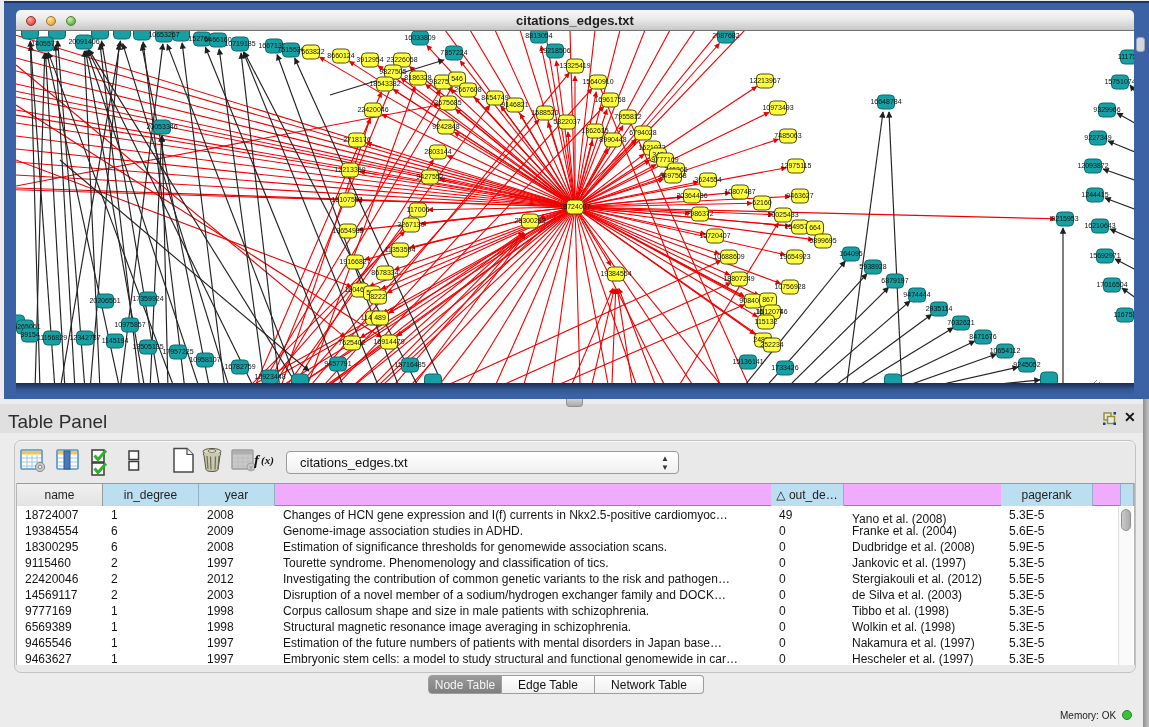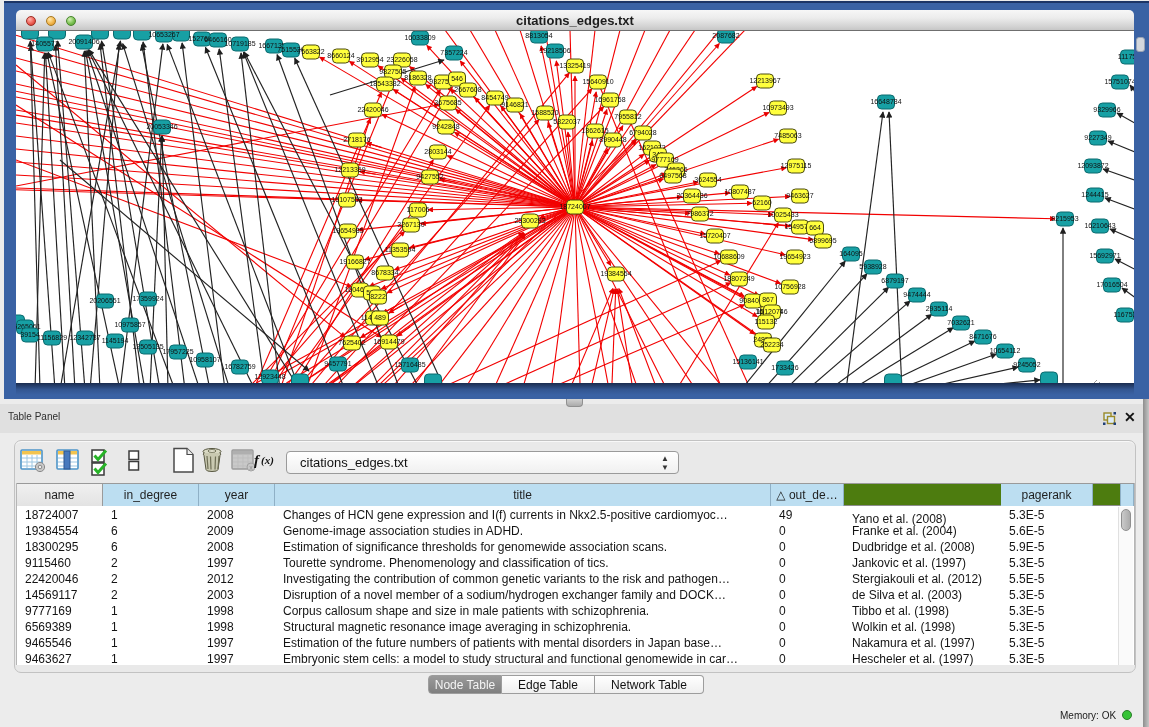--- a/index.html
+++ b/index.html
@@ -6,26 +6,26 @@
 #frame{position:absolute;left:4px;top:1px;width:1145px;height:398px;background:#3a62a4;border-top:2px solid #1c3566}
 #shadowstrip{position:absolute;left:16px;top:383px;width:1118px;height:12px;background:linear-gradient(to bottom,rgba(0,0,10,0.55),rgba(0,0,10,0.12) 55%,rgba(0,0,10,0))}
 #titlebar{position:absolute;left:16px;top:10px;width:1118px;height:21px;background:linear-gradient(to bottom,#f7f7f7 0%,#ececec 40%,#d4d4d4 80%,#c6c6c6 100%);border-radius:5px 5px 0 0;border-bottom:1px solid #6f6f6f}
 #titlebar .tt{position:absolute;left:0;right:0;top:3px;text-align:center;font-size:13px;font-weight:bold;color:#1c1c1c}
 .tl{position:absolute;top:5.5px;width:10px;height:10px;border-radius:50%}
 #tlr{left:10px;background:radial-gradient(circle at 35% 30%,#ffb3ac,#ee5f55 55%,#b52e24);border:1px solid #9e2b22}
 #tly{left:30px;background:radial-gradient(circle at 35% 30%,#ffe9ad,#f3b64b 55%,#c8862a);border:1px solid #a8781f}
 #tlg{left:50px;background:radial-gradient(circle at 35% 30%,#d2f0b5,#7cc253 55%,#4f9431);border:1px solid #47852c}
 #gsvg{position:absolute;left:16px;top:31px;background:#fff}
 #tphdr{position:absolute;left:0;top:404px;width:1149px;height:29px;background:#e0e0e0}
-#tphdr .t{position:absolute;left:8px;top:7px;font-size:10px;color:#2e2e2e}
+#tphdr .t{position:absolute;left:8px;top:7px;font-size:19px;color:#2e2e2e}
 #panel{position:absolute;left:14px;top:440px;width:1122px;height:233px;background:#e9e9e9;border:1px solid #c2c2c2;border-radius:7px;box-shadow:inset 0 1px 0 #f8f8f8}
 #combo{position:absolute;left:286px;top:451px;width:393px;height:23px;background:linear-gradient(to bottom,#ffffff,#f0f0f0);border:1px solid #9a9a9a;border-radius:4px;font-size:13px;color:#111;line-height:21px;padding-left:13px}
 #combo .arr{position:absolute;right:9px;top:2px;font-size:8px;color:#333;line-height:9px}
 #tablewrap{position:absolute;left:16px;top:483px;width:1119px;height:182px;background:#fff;border-left:1px solid #b6b6b6;border-right:1px solid #b6b6b6}
-#thead{position:absolute;left:0;top:0;width:1117px;height:23px;border-top:1px solid #9a9a9a;border-bottom:1px solid #8d8d8d;background:#4d7c0f}
+#thead{position:absolute;left:0;top:0;width:1117px;height:23px;border-top:1px solid #9a9a9a;border-bottom:1px solid #8d8d8d;background:#f0abfc}
 .hc{position:absolute;top:0;height:22px;font-size:12px;color:#1f1f1f;text-align:center;line-height:22px;border-right:1px solid #8fb0c6;overflow:hidden;background:#bcdef1}
 #hc0{background:linear-gradient(to bottom,#f0f0f0,#e3e3e3);border-right:1px solid #9a9a9a}
 #tbody{position:absolute;left:0;top:24px;width:1117px;font-size:12px;color:#141414}
 .tr{position:absolute;height:16px;line-height:16px;white-space:nowrap;overflow:hidden}
 #vsb{position:absolute;right:1px;top:24px;width:15px;height:158px;background:#fafafa;border-left:1px solid #e0e0e0}
 #vsb .th{position:absolute;left:2px;top:2px;width:10px;height:22px;border-radius:5px;background:linear-gradient(to right,#cacaca,#ababab);border:1px solid #8f8f8f}
 #tabs{position:absolute;left:428px;top:675px;height:19px;font-size:12px}
 .seg{float:left;height:19px;line-height:18px;text-align:center;border:1px solid #9d9d9d;border-left:none;background:linear-gradient(to bottom,#ffffff,#efefef);color:#111}
 #seg0{border-left:1px solid #9d9d9d;border-radius:4px 0 0 4px;background:linear-gradient(to bottom,#9a9a9a,#7f7f7f);color:#f4f4f4}
 #seg2{border-radius:0 4px 4px 0}
@@ -610,21 +610,20 @@
 </g>
 <text x="240" y="25" font-family="Liberation Serif,serif" font-style="italic" font-weight="bold" font-size="15" fill="#111">f</text>
 <text x="247" y="24" font-family="Liberation Serif,serif" font-style="italic" font-weight="bold" font-size="11" fill="#111">(x)</text>
 </svg>
     <div id="combo">citations_edges.txt<span class="arr">▲<br>▼</span></div>
     <div id="tablewrap">
       <div id="thead">
         <div class="hc" id="hc0" style="left:0px;width:86px">name</div>
         <div class="hc" id="hc1" style="left:86px;width:96px">in_degree</div>
         <div class="hc" id="hc2" style="left:182px;width:76px">year</div>
-        <div class="hc" id="hc3" style="left:258px;width:496px">title</div>
         <div class="hc" id="hc4" style="left:754px;width:73px">△ out_de…</div>
         <div class="hc" id="hc6" style="left:984px;width:92px">pagerank</div>
         <div class="hc" style="left:1103px;width:14px;border-left:1px solid #8fb0c6"></div>
       </div>
       <div id="tbody">
         <div class="tr" style="left:8px;top:0px;width:76px">18724007</div>
         <div class="tr" style="left:94px;top:0px;width:86px">1</div>
         <div class="tr" style="left:190px;top:0px;width:66px">2008</div>
         <div class="tr" style="left:266px;top:0px;width:486px">Changes of HCN gene expression and I(f) currents in Nkx2.5‑positive cardiomyoc…</div>
         <div class="tr" style="left:762px;top:0px;width:63px">49</div>

